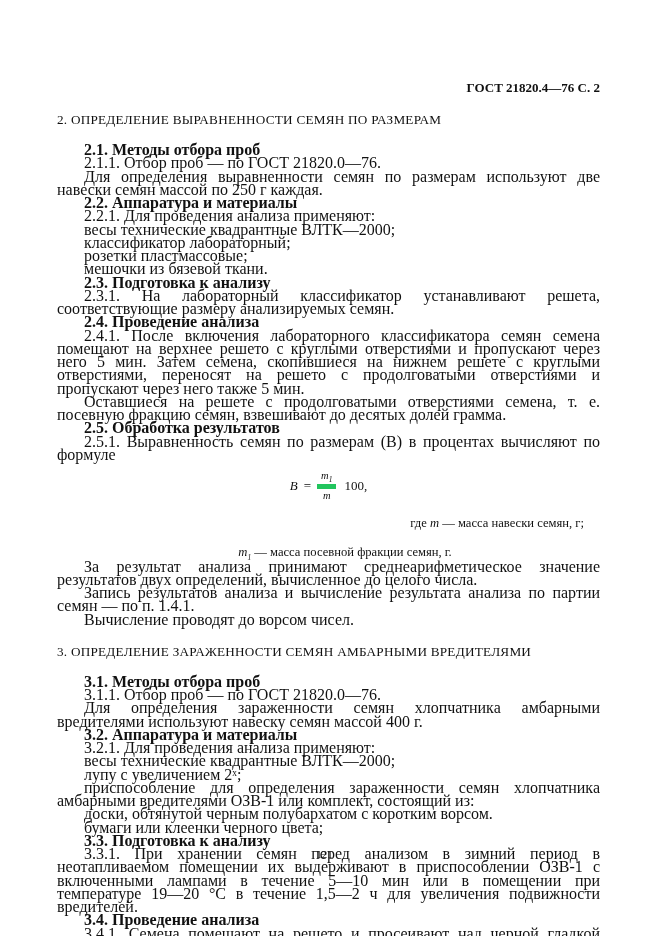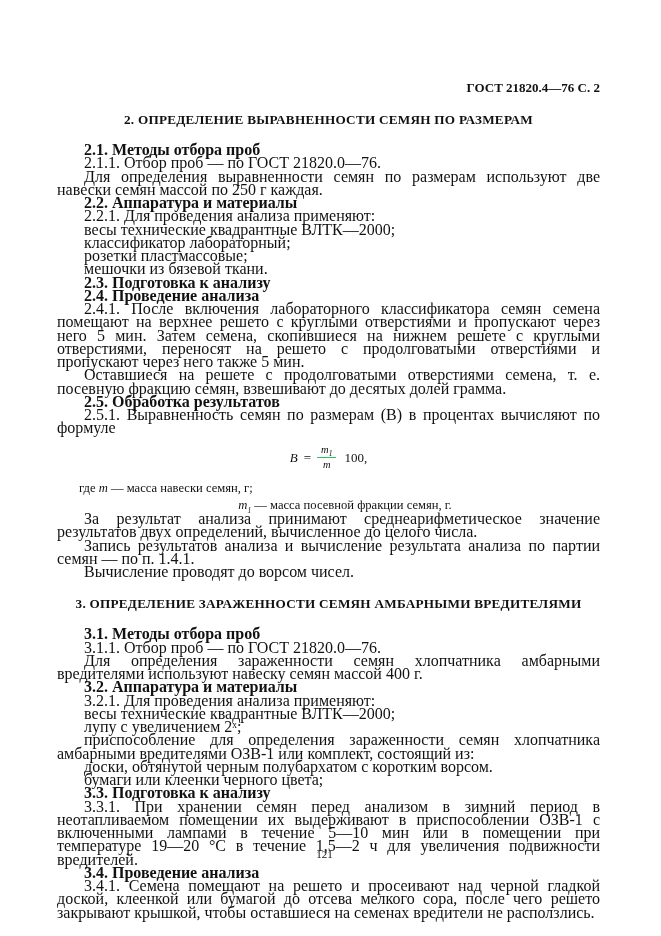--- a/index.html
+++ b/index.html
@@ -7,39 +7,39 @@
     width:661px; height:936px; margin:0 auto; background:#ffffff;
     position:relative; overflow:hidden;
     font-family:"Liberation Serif", serif; color:#111;
   }
   .content { padding:81px 61px 0 57px; }
   .running-header {
     text-align:right; font-weight:bold; font-size:13px; line-height:13px;
     margin:0;
   }
   .sec-title {
-    text-align:center; font-weight:bold; font-size:13.2px; line-height:14px;
+    font-weight:normal; font-size:13.2px; line-height:14px;
     letter-spacing:0.25px; margin:19px 0 16px 0;
   }
   p.line {
     margin:0; font-size:16px; line-height:13.25px;
     text-align:justify; text-indent:27px;
   }
   p.line.bold { font-weight:bold; text-align:left; }
-  p.where1 { margin:4px; font-size:12.6px; line-height:13.25px; text-align:left; text-indent:0; padding-left:18px; }
+  p.where1 { margin:16px; font-size:12.6px; line-height:13.25px; text-align:right; text-indent:0; padding-left:18px; }
   p.where2 { margin:0; font-size:12.6px; line-height:13.25px; text-align:center; text-indent:0; padding-left:33px; }
   .it { font-style:italic; }
   .formula-row {
     display:flex; justify-content:center; align-items:center;
     margin:10px 0 11px 0; font-size:13px;
   }
   .formula-row .fvar { font-style:italic; }
   .formula-row .feq { margin:0 6px; }
   .frac { display:inline-flex; flex-direction:column; align-items:center; line-height:1; }
-  .frac .num { font-size:10.5px; font-style:italic; border-bottom:1px solid #22c55e; padding:0 4px 2px 4px; }
+  .frac .num { font-size:10.5px; font-style:italic; border-bottom:5px solid #22c55e; padding:0 4px 2px 4px; }
   .frac .den { font-size:10.5px; font-style:italic; padding-top:2px; }
   .frac sub, .wsub { font-size:7.5px; font-style:italic; vertical-align:sub; line-height:0; }
   .ffactor { margin-left:8px; }
   .page-number {
     position:absolute; left:0; right:12px; bottom:76px;
     text-align:center; font-size:11px; margin:0;
   }
 </style>
 </head>
 <body>
@@ -54,20 +54,21 @@
     <p class="line bold">2.1. Методы отбора проб</p>
     <p class="line">2.1.1. Отбор проб — по ГОСТ 21820.0—76.</p>
     <p class="line">Для определения выравненности семян по размерам используют две навески семян массой по 250 г каждая.</p>
     <p class="line bold">2.2. Аппаратура и материалы</p>
     <p class="line">2.2.1. Для проведения анализа применяют:</p>
     <p class="line">весы технические квадрантные ВЛТК—2000;</p>
     <p class="line">классификатор лабораторный;</p>
     <p class="line">розетки пластмассовые;</p>
     <p class="line">мешочки из бязевой ткани.</p>
     <p class="line bold">2.3. Подготовка к анализу</p>
+    <p class="line">2.3.1. На лабораторный классификатор устанавливают решета, соответствующие размеру анализируемых семян.</p>
     <p class="line bold">2.4. Проведение анализа</p>
     <p class="line">2.4.1. После включения лабораторного классификатора семян семена помещают на верхнее решето с круглыми отверстиями и пропускают через него 5 мин. Затем семена, скопившиеся на нижнем решете с круглыми отверстиями, переносят на решето с продолговатыми отверстиями и пропускают через него также 5 мин.</p>
     <p class="line">Оставшиеся на решете с продолговатыми отверстиями семена, т. е. посевную фракцию семян, взвешивают до десятых долей грамма.</p>
     <p class="line bold">2.5. Обработка результатов</p>
     <p class="line">2.5.1. Выравненность семян по размерам (В) в процентах вычисляют по формуле</p>
 
     <div class="formula-row">
       <span class="fvar">B</span>
       <span class="feq">=</span>
       <span class="frac">

